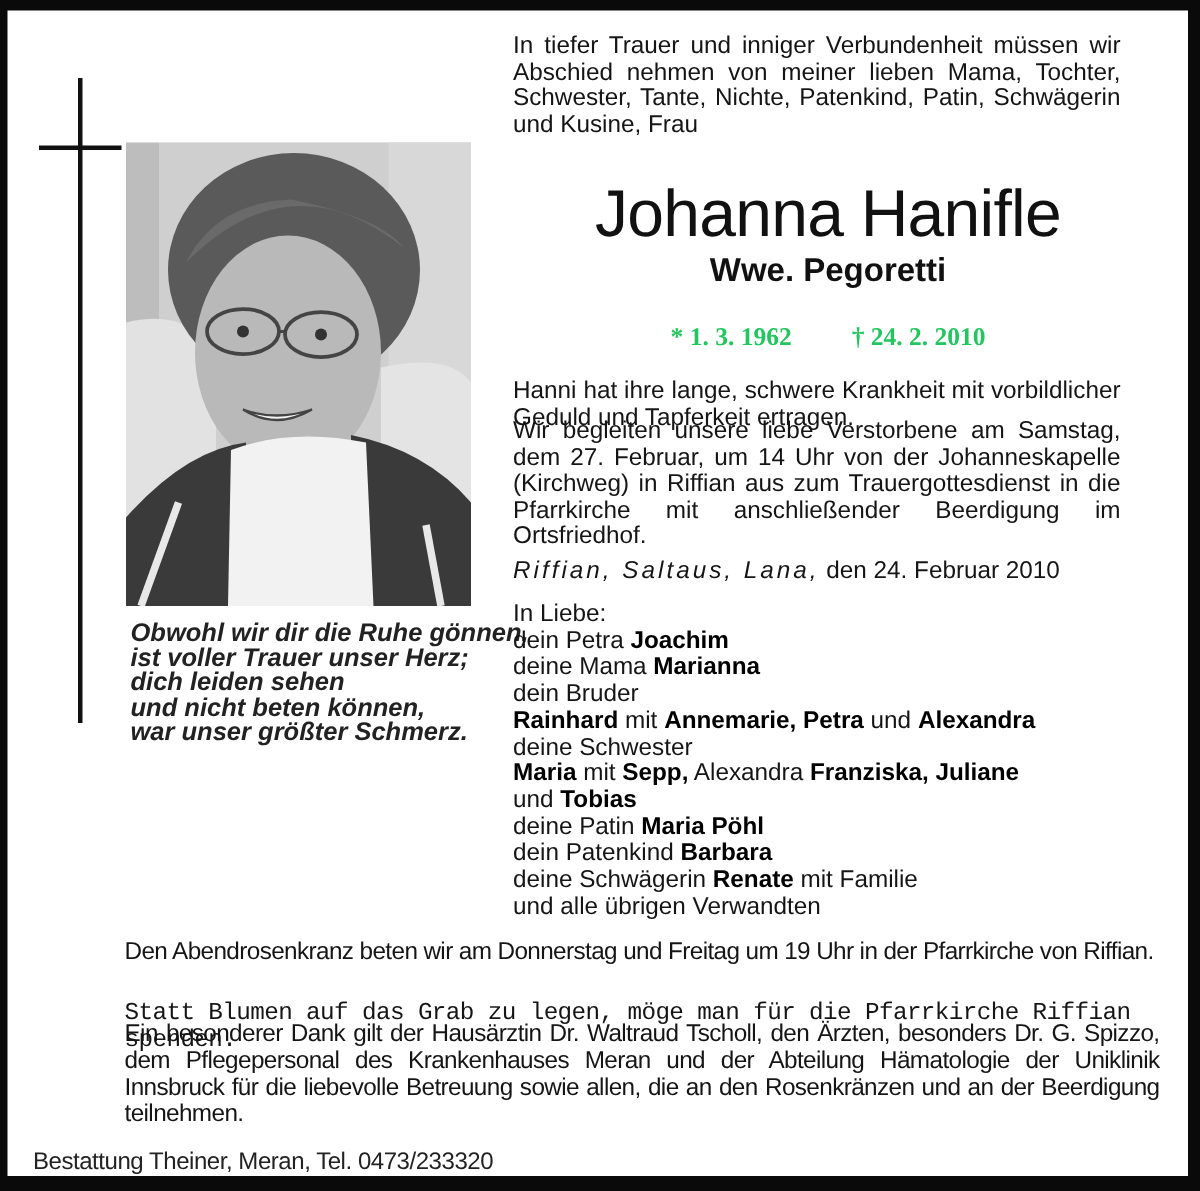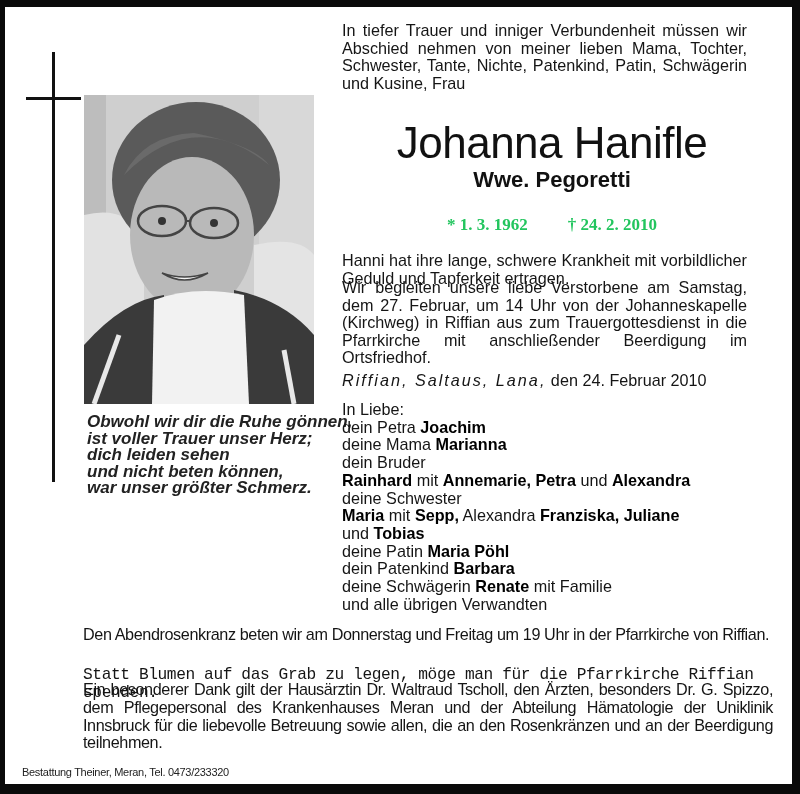--- a/index.html
+++ b/index.html
@@ -22,21 +22,21 @@
   .p2 { top:279px; }
   .place { top:372px; }
   .place .spaced { letter-spacing:2px;font-style:italic; }
   .love { top:401px; line-height:17.7px; }
   .love div { white-space:nowrap; }
   b { font-weight:bold; color:#000;text-align:center; }
   .bottom { position:absolute; left:83px; width:690px; font-size:16.2px; line-height:17.8px; color:#151515; letter-spacing:-0.4px; }
   .b1 { top:626px; }
   .b2 { top:667px;font-family:Liberation Mono, monospace; }
   .b3 { top:681px; text-align:justify; }
-  .footer { position:absolute; left:22px; top:766px; font-size:11px; color:#222; letter-spacing:-0.3px; }
+  .footer { position:absolute; left:22px; top:766px; font-size:16px; color:#222; letter-spacing:-0.3px; }
   .just { text-align:justify; text-align-last:left; }
 </style>
 </head>
 <body>
 
 <div class="sheet"></div>
 
 <div class="cross-v"></div>
 <div class="cross-h"></div>
 

